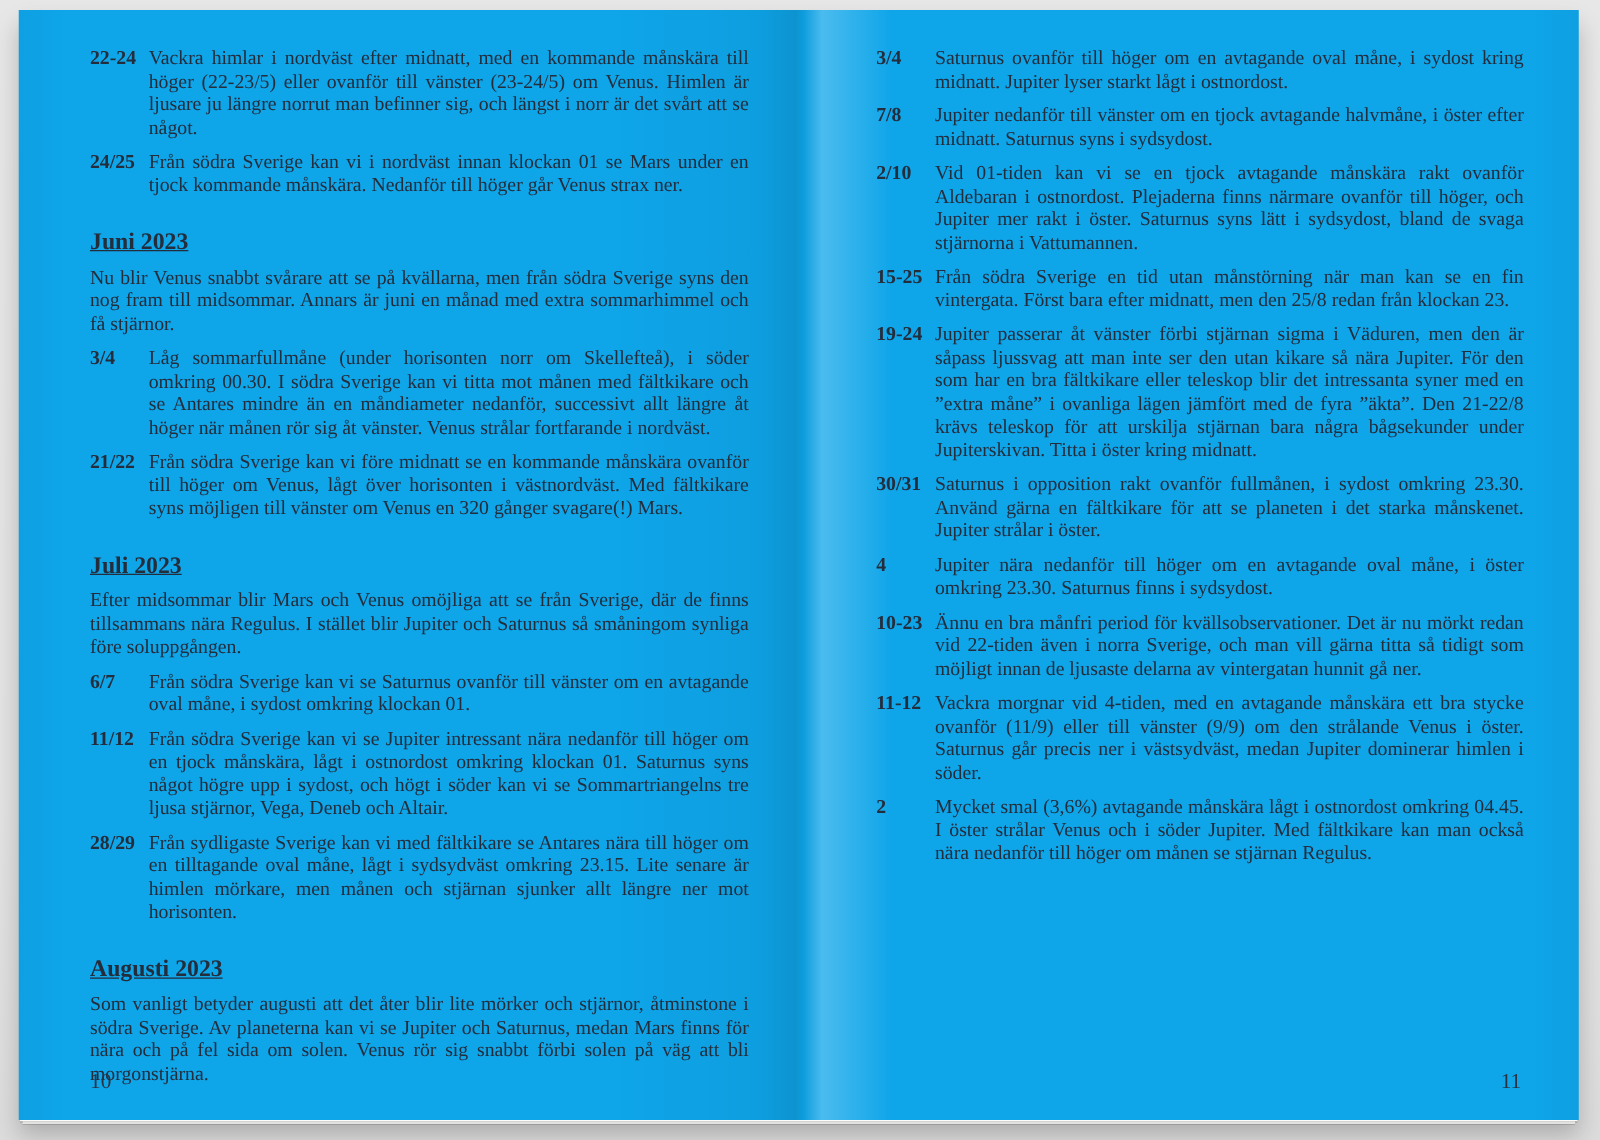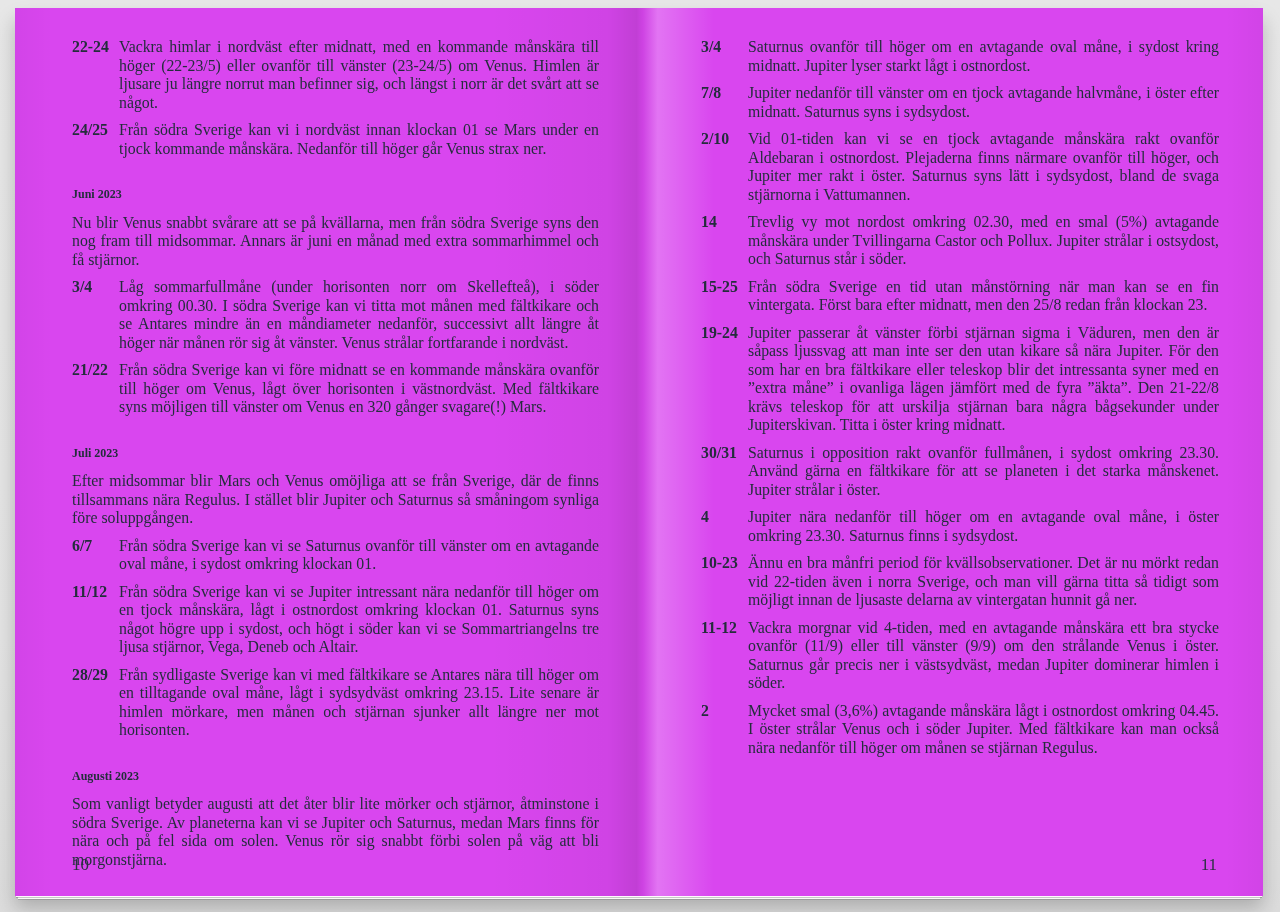--- a/index.html
+++ b/index.html
@@ -11,21 +11,21 @@
     background: linear-gradient(180deg, #e7e7e7 0%, #e3e3e3 70%, #dcdcdc 100%);
     font-family: "Liberation Serif", "DejaVu Serif", serif;
   }
 
   .book {
     position: absolute;
     left: 15px;
     top: 8px;
     width: 1248px;
     height: 888px;
-    background: #d946ef;
+    background: #0ea5e9;
     box-shadow:
       0 2px 0 -1px #fcfcfb,
       0 3px 0 -1px rgba(0,0,0,0.20),
       0 6px 0 -3px #fafaf8,
       0 7px 0 -3px rgba(0,0,0,0.14),
       0 12px 18px rgba(0,0,0,0.22);
     display: flex;
   }
 
   
@@ -62,24 +62,25 @@
   .entry {
     display: grid;
     grid-template-columns: 47px 1fr;
     margin-top: 9px;
   }
   .entry:first-child { margin-top: 0; }
   .entry-label { font-weight: bold; }
   .entry-text  { text-align: justify; }
 
   .section-heading {
-    font-size: 12px;
+    font-size: 19px;
     font-weight: bold;
     margin: 27px 0 10px 0;
     line-height: 18.5px;
+    text-decoration: underline;
   }
 
   .intro {
     margin: 0 0 4px 0;
     text-align: justify;
   }
 
   .page-number {
     position: absolute;
     bottom: 22px;
@@ -140,24 +141,20 @@
         </div>
         <div class="entry">
           <span class="entry-label">7/8</span>
           <div class="entry-text">Jupiter nedanför till vänster om en tjock avtagande halvmåne, i öster efter midnatt. Saturnus syns i sydsydost.</div>
         </div>
         <div class="entry">
           <span class="entry-label">2/10</span>
           <div class="entry-text">Vid 01-tiden kan vi se en tjock avtagande månskära rakt ovanför Aldebaran i ostnordost. Plejaderna finns närmare ovanför till höger, och Jupiter mer rakt i öster. Saturnus syns lätt i sydsydost, bland de svaga stjärnorna i Vattumannen.</div>
         </div>
         <div class="entry">
-          <span class="entry-label">14</span>
-          <div class="entry-text">Trevlig vy mot nordost omkring 02.30, med en smal (5%) avtagande månskära under Tvillingarna Castor och Pollux. Jupiter strålar i ostsydost, och Saturnus står i söder.</div>
-        </div>
-        <div class="entry">
           <span class="entry-label">15-25</span>
           <div class="entry-text">Från södra Sverige en tid utan månstörning när man kan se en fin vintergata. Först bara efter midnatt, men den 25/8 redan från klockan 23.</div>
         </div>
         <div class="entry">
           <span class="entry-label">19-24</span>
           <div class="entry-text">Jupiter passerar åt vänster förbi stjärnan sigma i Väduren, men den är såpass ljussvag att man inte ser den utan kikare så nära Jupiter. För den som har en bra fältkikare eller teleskop blir det intressanta syner med en ”extra måne” i ovanliga lägen jämfört med de fyra ”äkta”. Den 21-22/8 krävs teleskop för att urskilja stjärnan bara några bågsekunder under Jupiterskivan. Titta i öster kring midnatt.</div>
         </div>
         <div class="entry">
           <span class="entry-label">30/31</span>
           <div class="entry-text">Saturnus i opposition rakt ovanför fullmånen, i sydost omkring 23.30. Använd gärna en fältkikare för att se planeten i det starka månskenet. Jupiter strålar i öster.</div>

